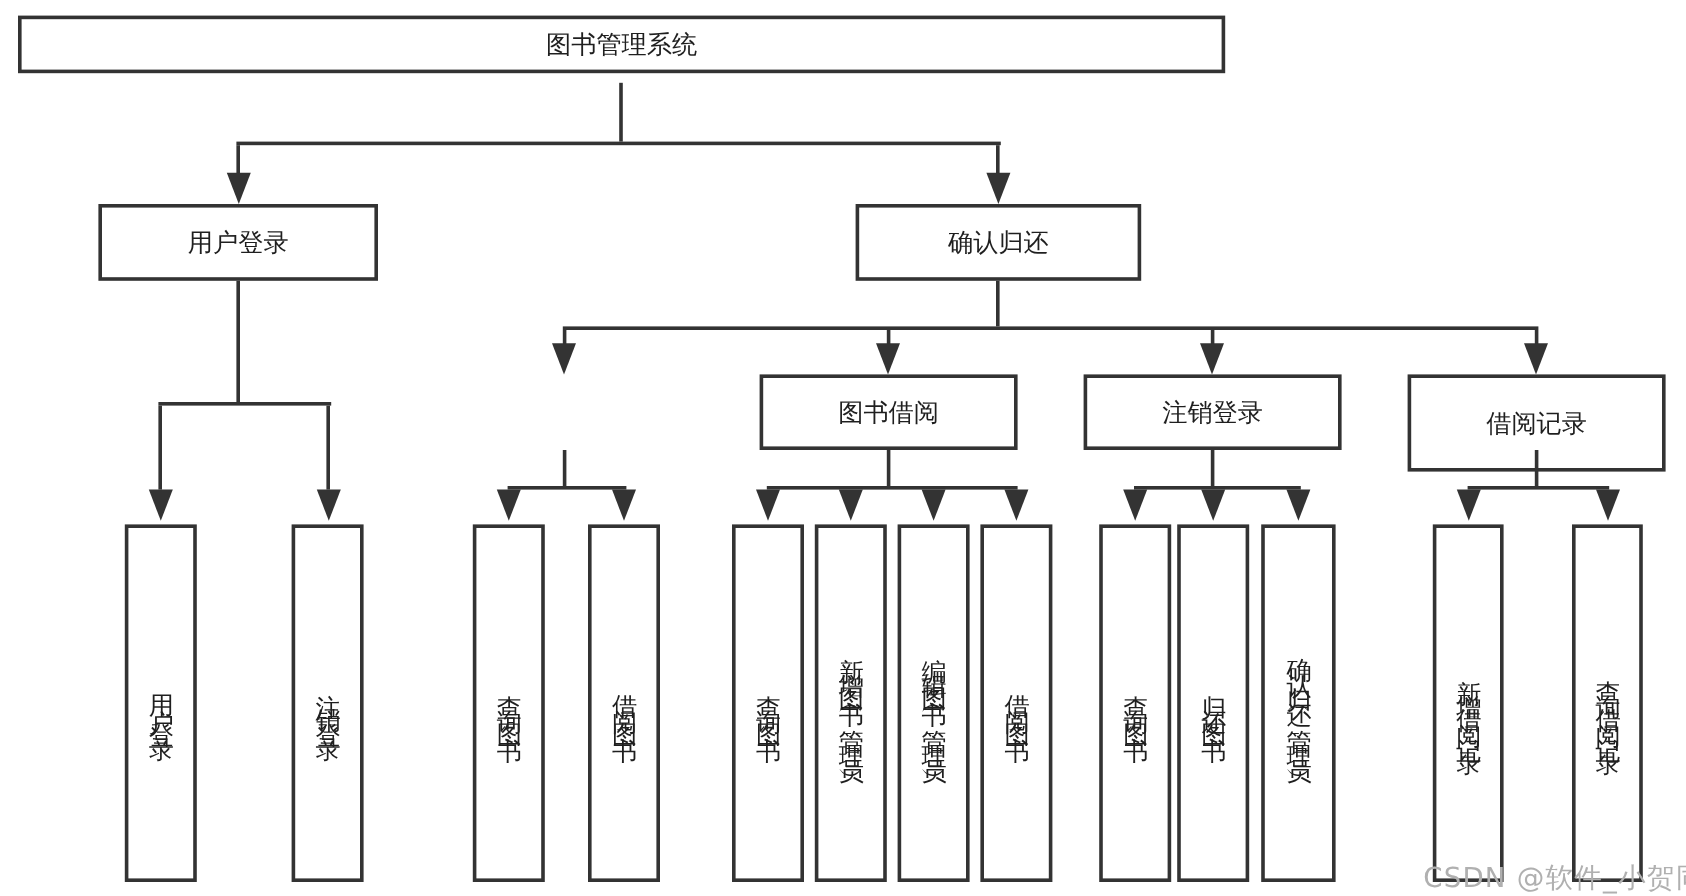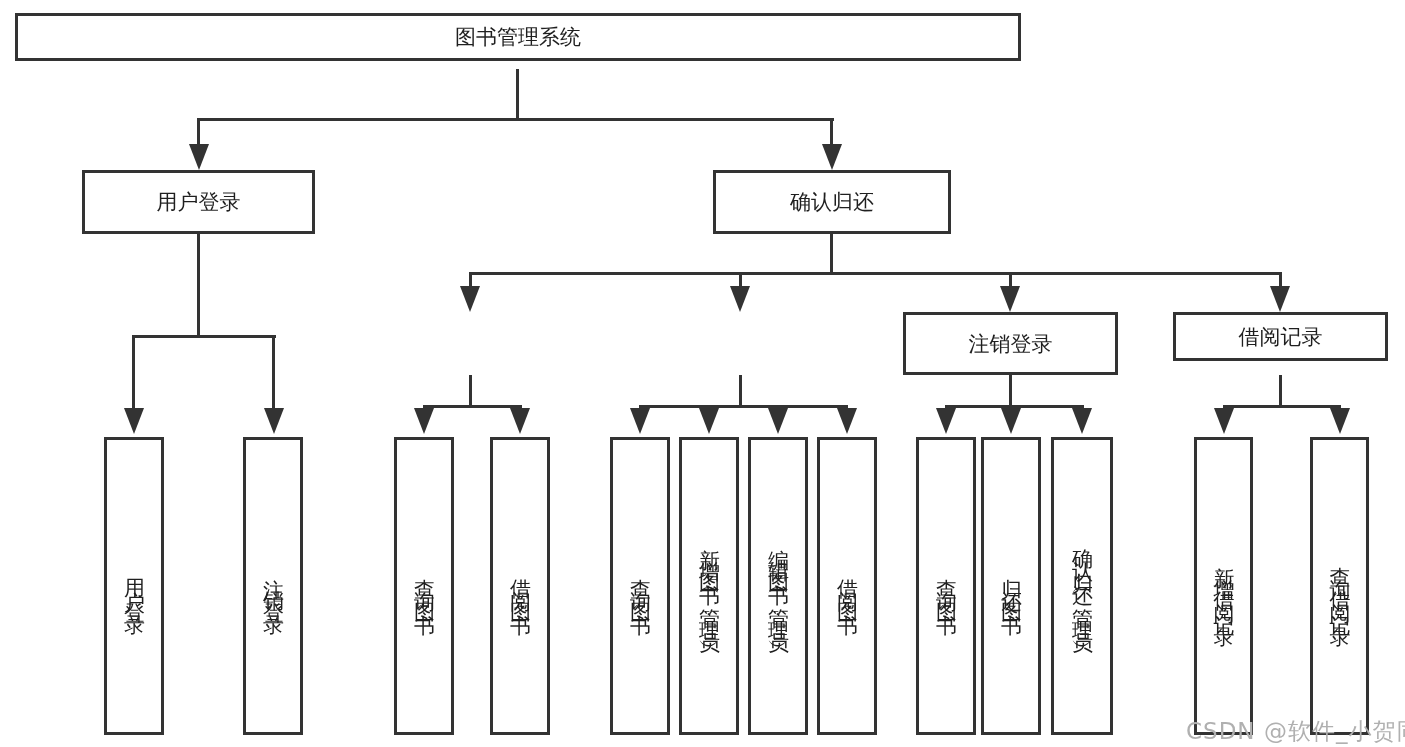--- a/index.html
+++ b/index.html
@@ -84,22 +84,23 @@
   <div class="line" style="left:469px;top:272px;width:813px;height:3px"></div>
   <div class="line" style="left:469px;top:275px;width:3px;height:12px"></div>
   <div class="arrow" style="left:460px;top:286px"></div>
   <div class="line" style="left:739px;top:275px;width:3px;height:12px"></div>
   <div class="arrow" style="left:730px;top:286px"></div>
   <div class="line" style="left:1009px;top:275px;width:3px;height:12px"></div>
   <div class="arrow" style="left:1000px;top:286px"></div>
   <div class="line" style="left:1279px;top:275px;width:3px;height:12px"></div>
   <div class="arrow" style="left:1270px;top:286px"></div>
 
+  <div class="box" style="left:633px;top:312px;width:215px;height:63px">图书借阅</div>
   <div class="box" style="left:903px;top:312px;width:215px;height:63px">注销登录</div>
-  <div class="box" style="left:1173px;top:312px;width:215px;height:49px">借阅记录</div>
+  <div class="box" style="left:1173px;top:312px;width:215px;height:81px">借阅记录</div>
 
   <div class="line" style="left:469px;top:375px;width:3px;height:32px"></div>
   <div class="line" style="left:739px;top:375px;width:3px;height:32px"></div>
   <div class="line" style="left:1009px;top:375px;width:3px;height:32px"></div>
   <div class="line" style="left:1279px;top:375px;width:3px;height:32px"></div>
 
   <div class="line" style="left:423px;top:405px;width:99px;height:3px"></div>
   <div class="line" style="left:639px;top:405px;width:209px;height:3px"></div>
   <div class="line" style="left:945px;top:405px;width:139px;height:3px"></div>
   <div class="line" style="left:1223px;top:405px;width:118px;height:3px"></div>

